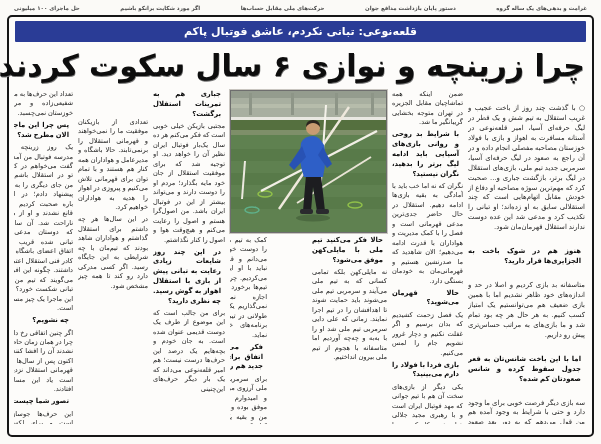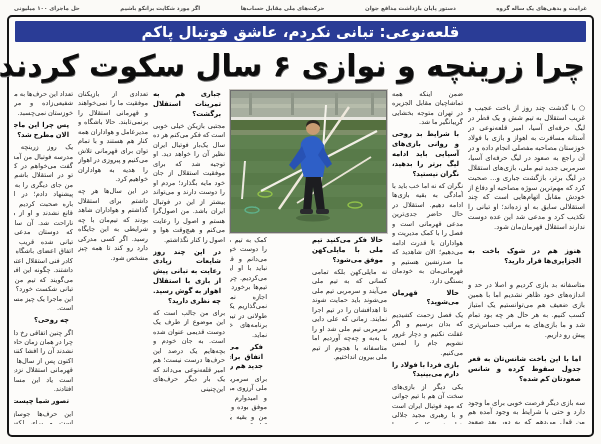--- a/index.html
+++ b/index.html
@@ -17,21 +17,21 @@
   .strip-item{font-size:5.5px;color:#4a4a4a;letter-spacing:.2px;white-space:nowrap;font-weight:bold;}
   .article-box{
     position:absolute;top:15px;left:7px;width:587px;height:422px;
     border:2.5px solid #161616;border-radius:5px;background:#fdfcfa;
     box-sizing:border-box;padding:4px 5px;
   }
   .kicker{
     height:21px;margin:0 1px;background:#2a3c96;border-radius:1px;
     display:flex;align-items:center;justify-content:center;
   }
-  .kicker span{color:#ffffff;font-size:15px;font-weight:bold;letter-spacing:0;}
+  .kicker span{color:#ffffff;font-size:11px;font-weight:bold;letter-spacing:0;}
   .headline{
     margin:0;padding:5px 2px 3px 2px;text-align:center;
     font-size:30px;line-height:38px;font-weight:800;color:#0d0d0d;
     text-shadow:0.5px 0.5px 0 #777;
     white-space:nowrap;
   }
   .cols{
     display:flex;flex-direction:row;direction:rtl;gap:5px;
     height:334px;overflow:hidden;padding:2px 2px 0 2px;
   }
@@ -40,21 +40,21 @@
   .c2{width:71px;flex:none;}
   .photo-group{width:157px;flex:none;display:flex;flex-direction:column;}
   .photo{
     width:155px;height:141px;border:1px solid #6e6e6e;outline:1px solid #c9c6c0;
     background:#5f8150;flex:none;margin-bottom:3px;
   }
   .photo svg{display:block;}
   .subcols{display:flex;flex-direction:row;direction:rtl;gap:5px;flex:1;overflow:hidden;}
   .c3,.c4{width:75px;flex:none;overflow:hidden;margin-left:40px;}
   .c5{width:72px;flex:none;}
-  .c6{width:70px;flex:none;}
+  .c6{width:70px;flex:none;margin-top:28px;}
   .c7{width:66px;flex:none;}
   .bp,.bh{
     margin:0 0 2.5px 0;font-size:6.6px;line-height:1.44;color:#232323;
     text-align:justify;word-spacing:-0.3px;
   }
   .bp{font-weight:normal;}
   .bh{font-weight:bold;color:#0a0a0a;font-size:6.8px;padding-right:4px;}
   .c1 .bp,.c1 .bh{font-size:6.9px;margin-top:14px;}
 </style>
 </head>
@@ -168,20 +168,20 @@
 
     <div class="col c6">
       <p class="bp">تعدادی از بازیکنان موفقیت ما را نمی‌خواهند و قهرمانی استقلال را برنمی‌تابند. حالا باشگاه و مدیرعامل و هواداران همه کنار هم هستند و با تمام توان برای قهرمانی تلاش می‌کنیم و پیروزی در اهواز را هدیه به هواداران خواهیم کرد.</p>
       <p class="bp">در این سال‌ها هر چه داشتم برای استقلال گذاشتم و هواداران شاهد بودند که تیم‌مان با چه شرایطی به این جایگاه رسید. اگر کسی مدرکی دارد رو کند تا همه چیز مشخص شود.</p>
     </div>
 
     <div class="col c7">
       <p class="bp">تعداد این حرف‌ها به من، شفیعی‌زاده و مردم خوزستان نمی‌چسبد.</p>
       <p class="bh">پس چرا این ماجرا الان مطرح شد؟</p>
       <p class="bp">یک روز زرینچه به مدرسه فوتبال من آمد و گفت می‌خواهم در کنار تو در استقلال باشم و من جای دیگری را به او پیشنهاد دادم؛ در این باره صحبت کردیم اما قانع نشدند و او از من ناراحت شد. آن سالی که دوستان مدعی‌اند تبانی شده قریب به اتفاق اعضای باشگاه به کادر فنی استقلال اعتماد داشتند. چگونه این افراد می‌گویند که تیم من با تبانی شکست خورد؟ در این ماجرا یک چیز مسلم است.</p>
-      <p class="bh">چه روحی؟</p>
+      <p class="bh">چه نشویم؟</p>
       <p class="bp">اگر چنین اتفاقی رخ داده چرا در همان زمان حاضر نشدند آن را افشا کنند و اکنون پس از سال‌ها که قهرمانی استقلال نزدیک است یاد این مسائل افتادند.</p>
       <p class="bh">تصور شما چیست؟</p>
       <p class="bp">این حرف‌ها جوسازی است و برای لکه‌دار کردن روند قهرمانی استقلال. من همواره پاک زندگی کردم و درباره تمامی این مسائل مستند صحبت می‌کنم؛ از سردار ملاحی و رمضانی هم بپرسید تا مشخص شود من تا چه حد به فوتبال پاک اعتقاد دارم.</p>
     </div>
 
   </div>
 </div>
 
 </body></html>

